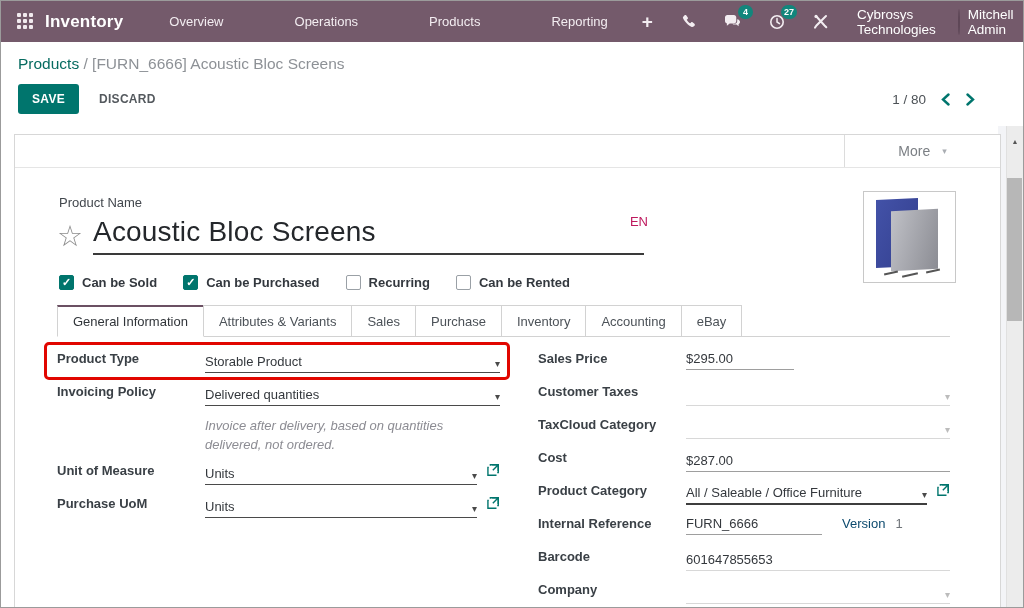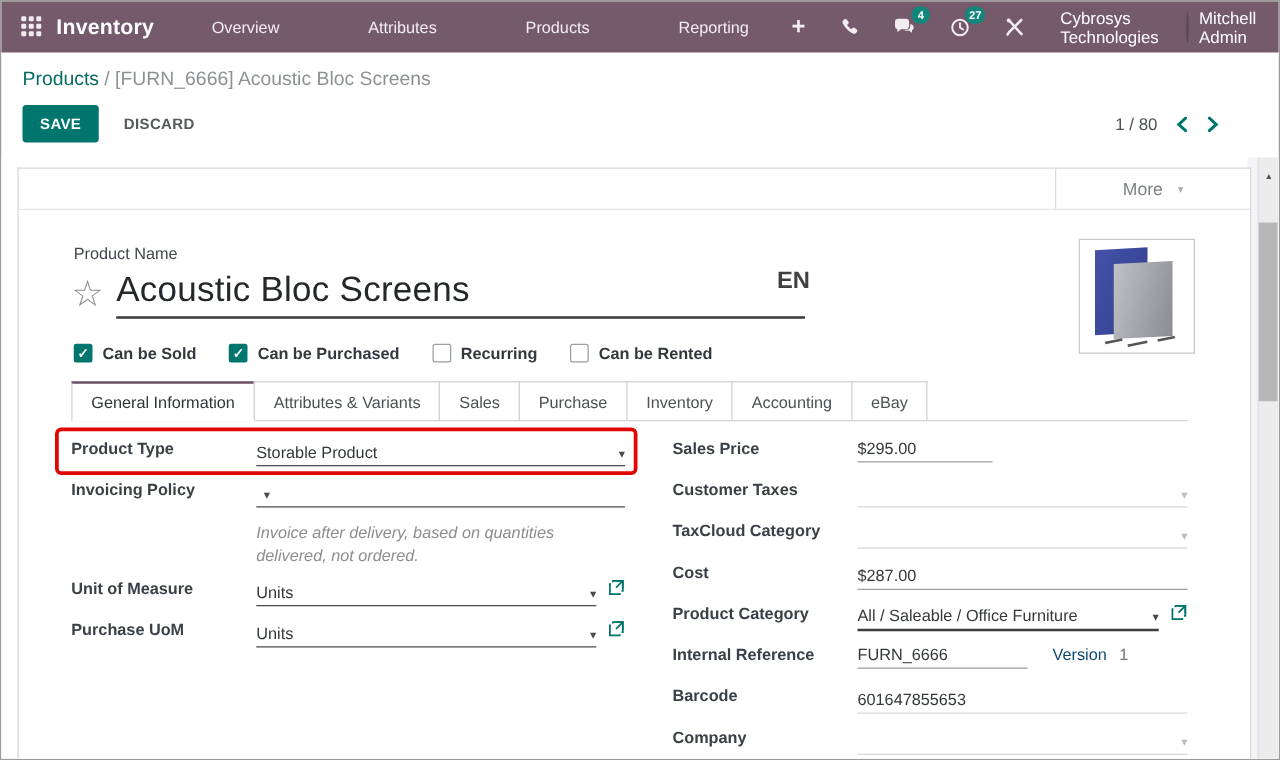--- a/index.html
+++ b/index.html
@@ -70,21 +70,21 @@
   .more-row { height:33px; display:flex; border-bottom:1px solid #e5e5e5; }
   .more-cell { width:156px; border-left:1px solid #dcdcdc; display:flex; align-items:center; justify-content:center; gap:12px; color:#7b7f84; font-size:14px; cursor:pointer; }
   .more-caret { color:#a9adb2; font-size:9px; }
 
   .form { position:relative; padding:27px 50px 0 42px; }
   .pn-label { font-size:13px; color:#42474d; margin-left:2px; }
   .name-row { display:flex; align-items:flex-end; margin-top:6px; }
   .star { font-size:29px; color:#8d8d8d; line-height:1; cursor:pointer; margin-right:10px; padding-bottom:4px; }
   .name-field { position:relative; width:551px; border-bottom:2px solid #3a3a3a; padding-bottom:5px; cursor:text; }
   .name-text { font-size:28px; color:#24272b; letter-spacing:.2px; }
-  .lang-badge { position:absolute; right:-4px; top:-2px; font-size:19px; font-weight:bold; color:#404040; cursor:pointer; }
+  .lang-badge { position:absolute; right:-4px; top:-2px; font-size:13px; font-weight:normal; color:#be185d; cursor:pointer; }
 
   .img-box { position:absolute; top:23px; right:44px; width:93px; height:92px; border:1px solid #c8c8c8; background:#fff; cursor:pointer; }
   .panel-back { position:absolute; left:12px; top:7px; width:42px; height:68px; background:linear-gradient(115deg,#4352a8,#333f8e); transform:skewY(-3deg); }
   .panel-front { position:absolute; left:27px; top:18px; width:47px; height:60px; background:linear-gradient(105deg,#c0c1c7,#8b8c93); transform:skewY(-3deg); }
   .panel-foot { position:absolute; height:2px; background:#555; }
 
   .checks { display:flex; align-items:center; gap:26px; margin-top:20px; margin-left:2px; }
   .check { display:flex; align-items:center; gap:8px; cursor:pointer; }
   .cb { width:15px; height:15px; border:1px solid #9aa0a6; border-radius:2px; background:#fff; position:relative; }
   .cb.checked { background:#00756d; border-color:#00756d; }
@@ -136,21 +136,21 @@
       <span></span>
       <span></span>
       <span></span>
       <span></span>
       <span></span>
       <span></span>
   </div>
   <div class="app-name">Inventory</div>
   <div class="menu">
     <div class="menu-item">Overview</div>
-    <div class="menu-item">Attributes</div>
+    <div class="menu-item">Operations</div>
     <div class="menu-item">Products</div>
     <div class="menu-item">Reporting</div>
   </div>
   <div class="spacer"></div>
   <div class="tb-icons">
     <div class="tb-icon">
       <span class="plus-glyph">+</span>
     </div>
     <div class="tb-icon">
       <svg width="15" height="15" viewBox="0 0 16 16">
@@ -277,20 +277,21 @@
               <div class="flabel">Product Type</div>
               <div class="fval u-dark">
                 <span class="vtext">Storable Product</span>
                 <span class="caret-dark">▾</span>
               </div>
             </div>
           </div>
           <div class="frow">
             <div class="flabel">Invoicing Policy</div>
             <div class="fval u-dark">
+              <span class="vtext">Delivered quantities</span>
               <span class="caret-dark">▾</span>
             </div>
           </div>
           <div class="notes">
             <div class="note">Invoice after delivery, based on quantities delivered, not ordered.</div>
           </div>
           <div class="frow">
             <div class="flabel">Unit of Measure</div>
             <div class="fval u-dark">
               <span class="vtext">Units</span>

